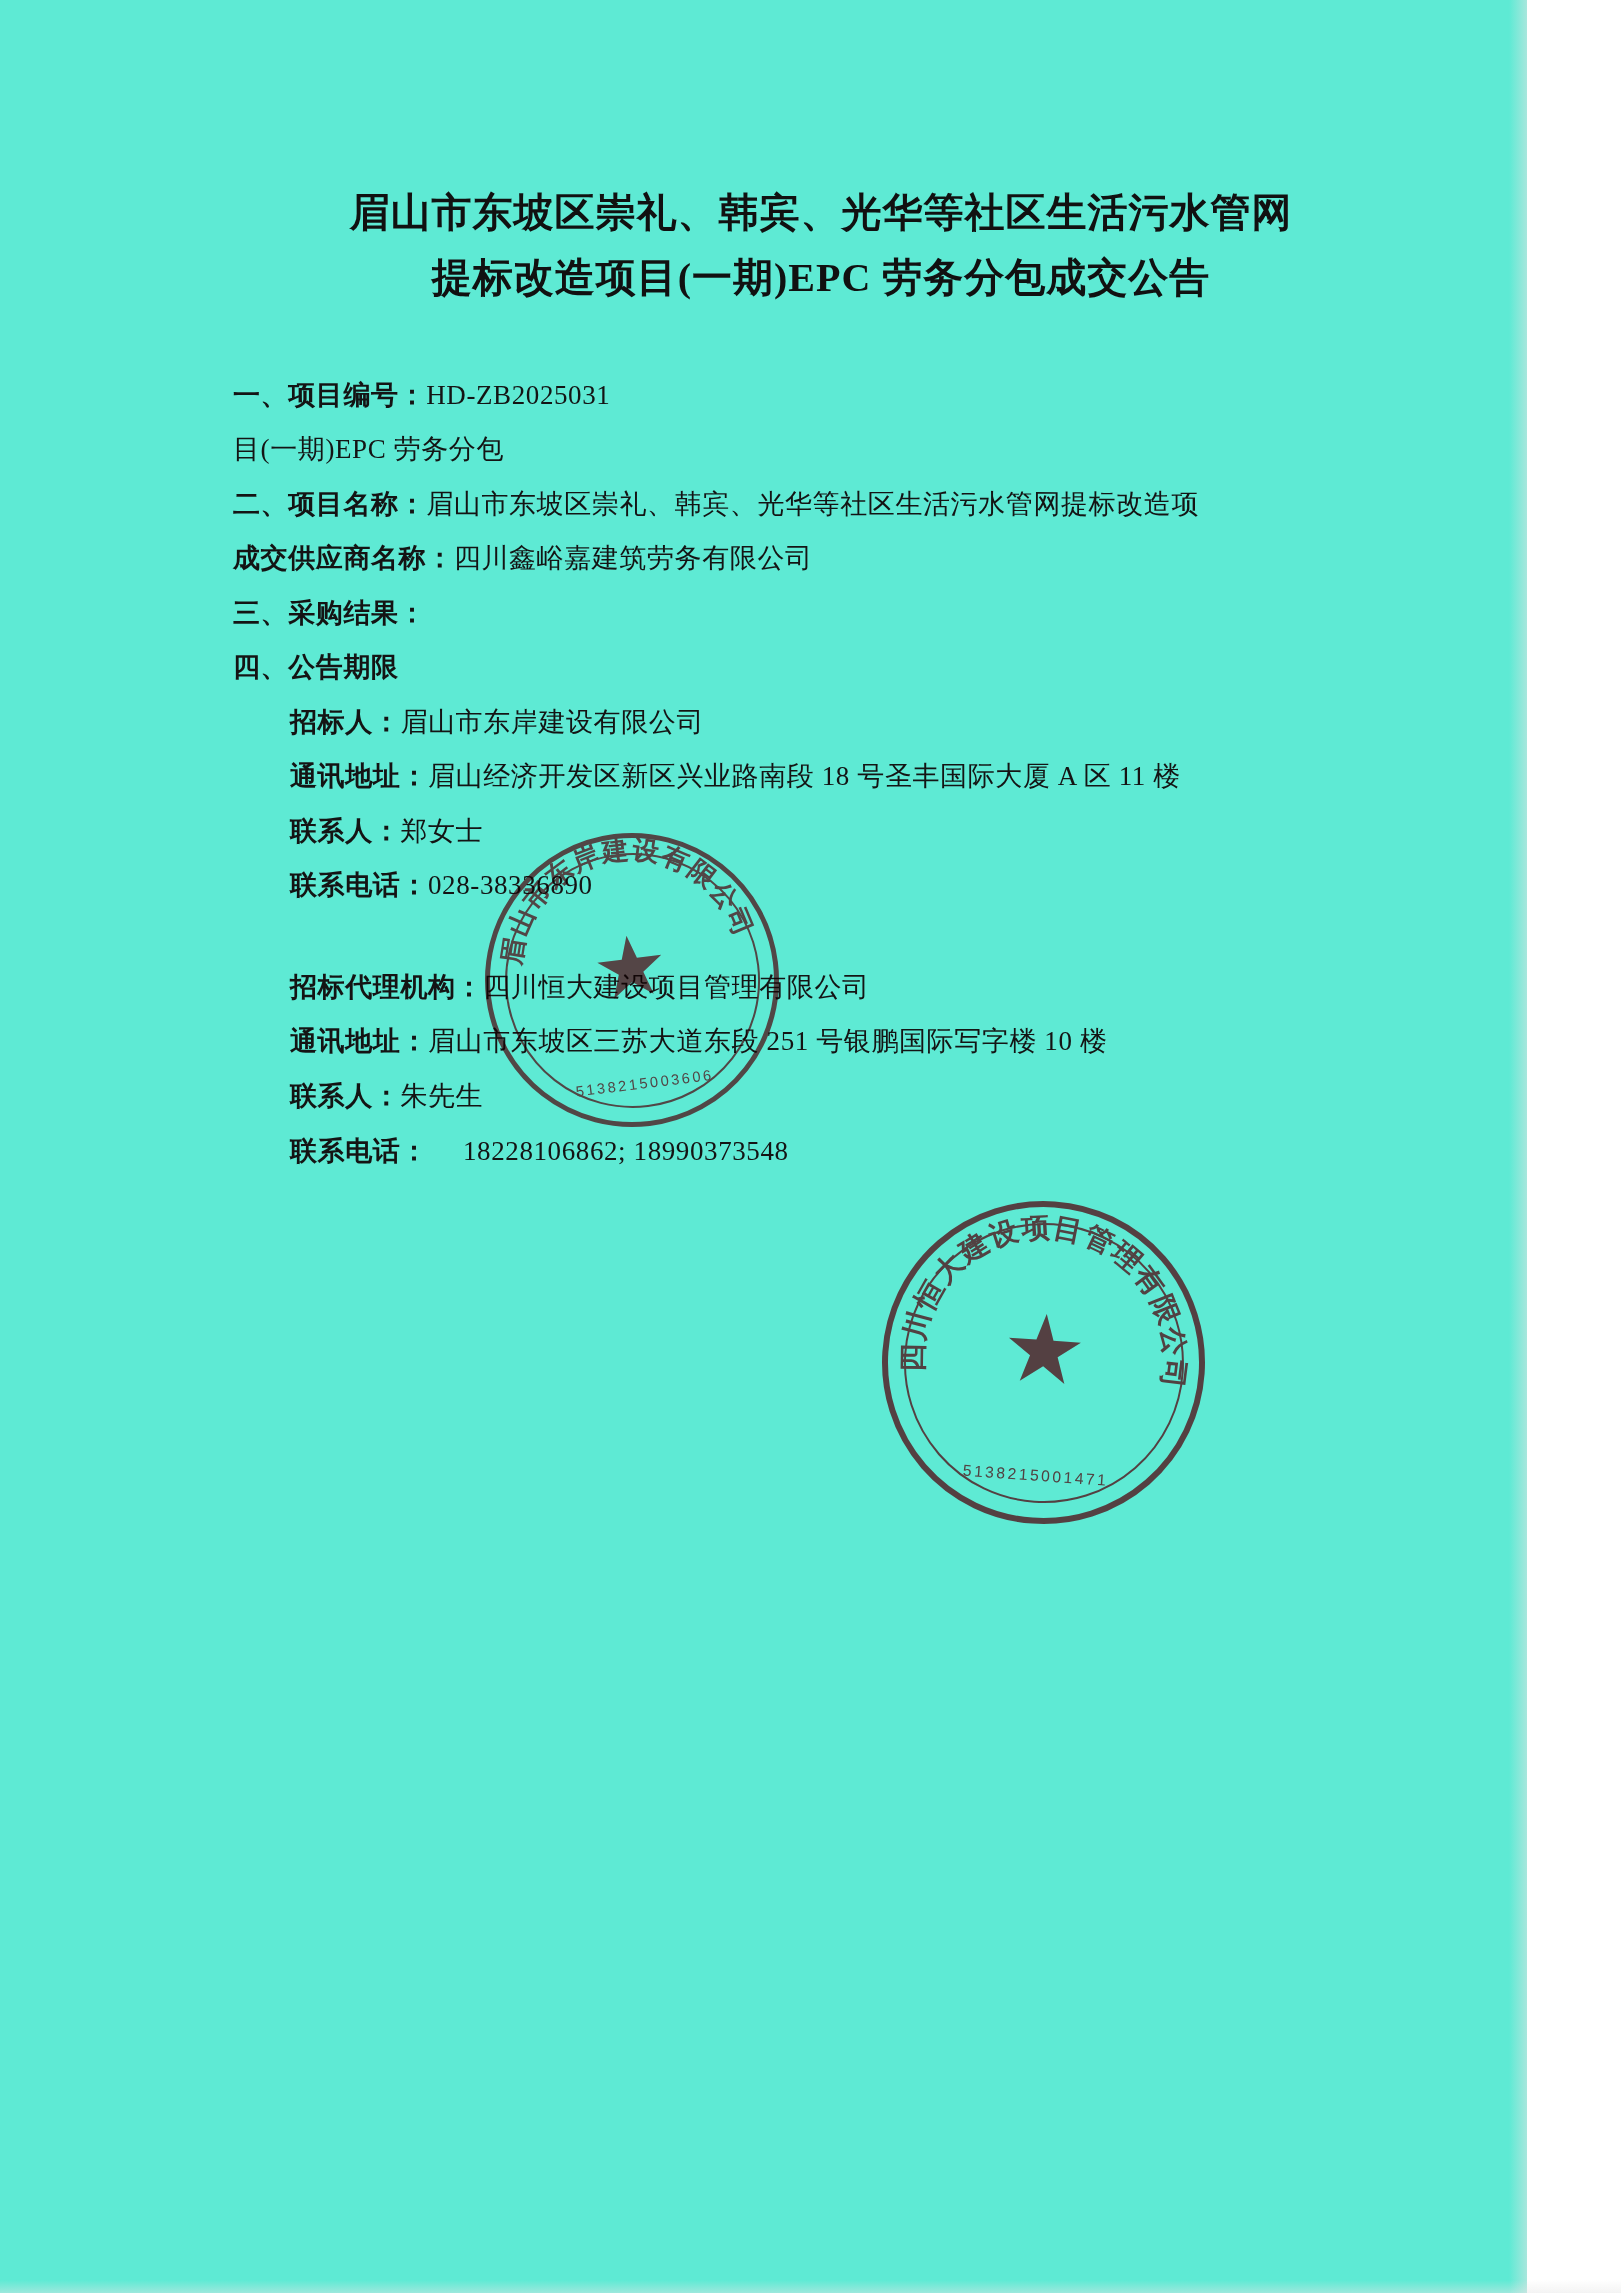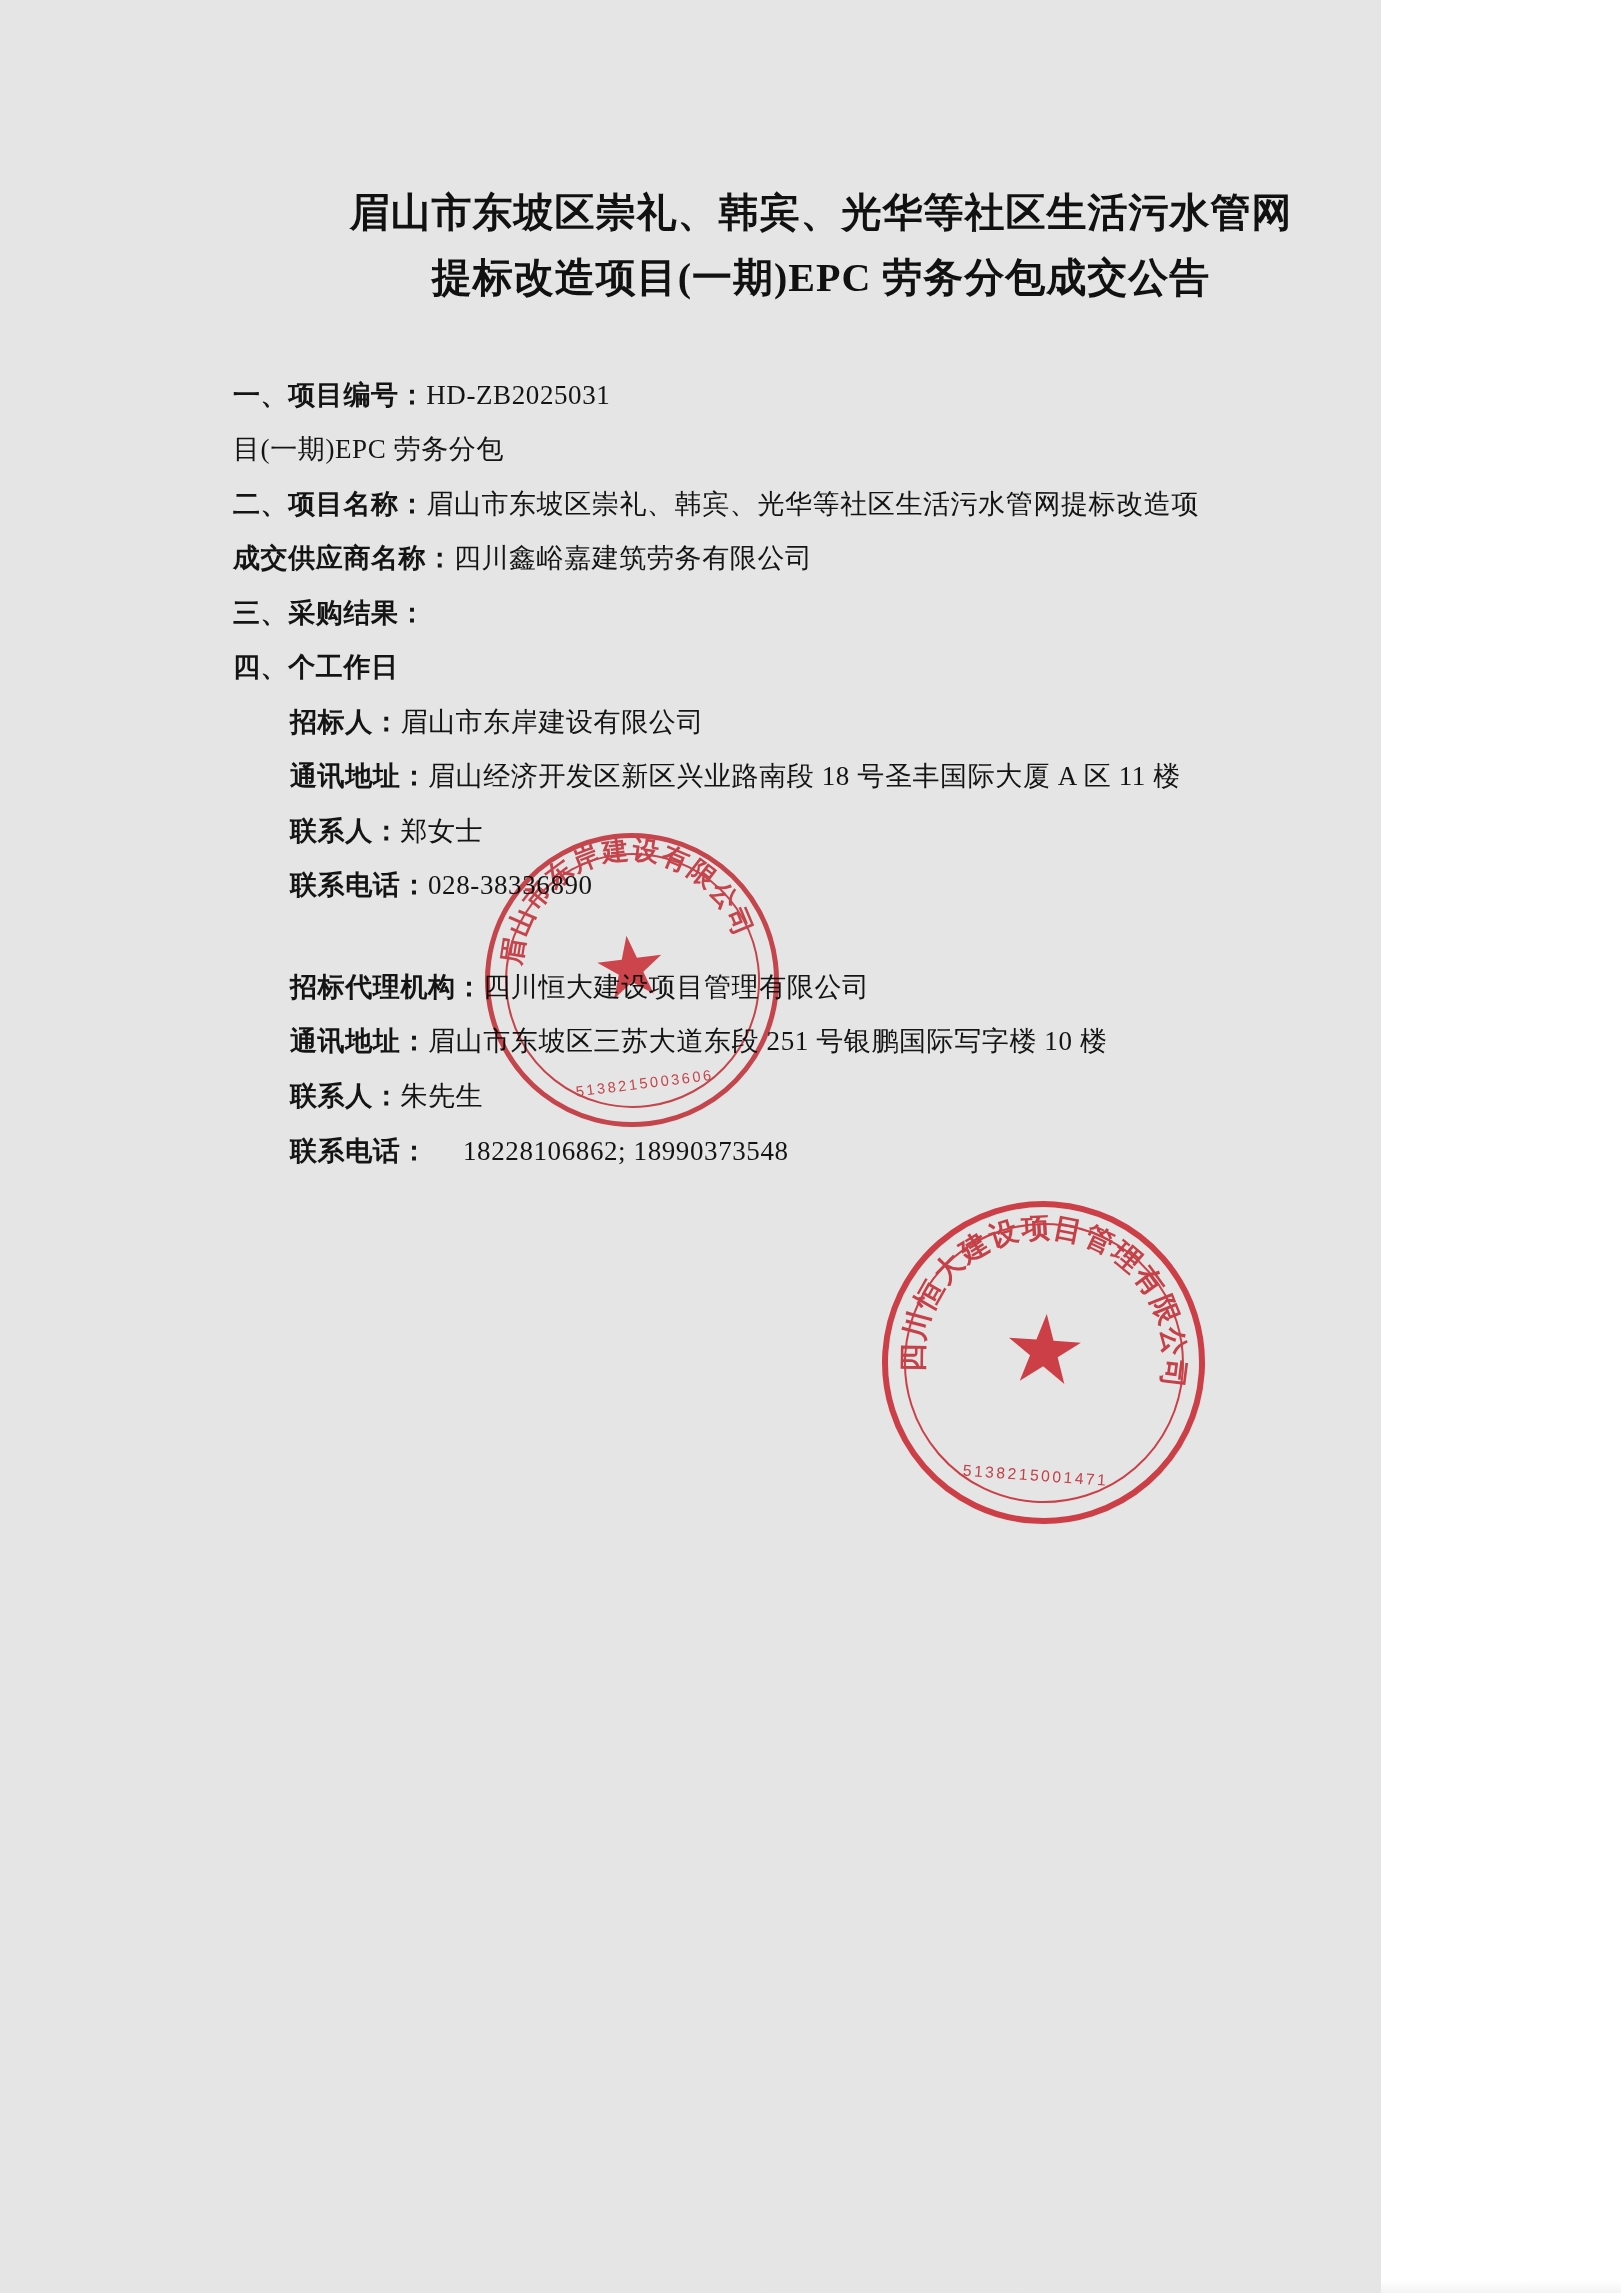--- a/index.html
+++ b/index.html
@@ -12,23 +12,24 @@
     height: 2294px;
     position: relative;
     font-family: "Liberation Serif", serif;
     color: #1a1a1a;
     overflow: hidden;
   }
   .page {
     position: absolute;
     left: 0;
     top: 0;
-    width: 1381px;
+    width: 1490px;
     height: 2294px;
-    background: #e5e5e5;
+    background: #5eead4;
+    padding-left: 37px;
   }
   
   .scan-edge-right {
     position: absolute;
     top: 0;
     right: 0;
     width: 17.6px;
     height: 2294px;
     background: linear-gradient(to right, rgba(255,255,255,0) 0%, rgba(228,228,228,0.55) 100%);
   }
@@ -199,21 +200,21 @@
       <p class="para">
         <span class="label-b">二、项目名称：</span><span>眉山市东坡区崇礼、韩宾、光华等社区生活污水管网提标改造项</span>
       </p>
 
       <p class="para">
         <span class="label-b">成交供应商名称：</span><span>四川鑫峪嘉建筑劳务有限公司</span>
       </p>
 
       <p class="para bold">三、采购结果：</p>
 
-      <p class="para bold">四、个工作日</p>
+      <p class="para bold">四、公告期限</p>
 
 
       <p class="para indent-1">
         <span class="label-b">招标人：</span><span>眉山市东岸建设有限公司</span>
       </p>
       <p class="para indent-1">
         <span class="label-b">通讯地址：</span><span>眉山经济开发区新区兴业路南段 18 号圣丰国际大厦 A 区 11 楼</span>
       </p>
       <p class="para indent-1">
         <span class="label-b">联系人：</span><span>郑女士</span>

